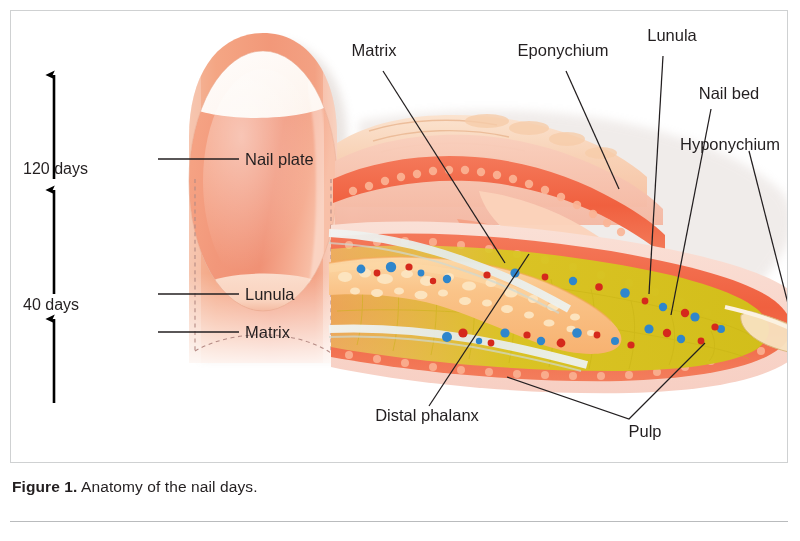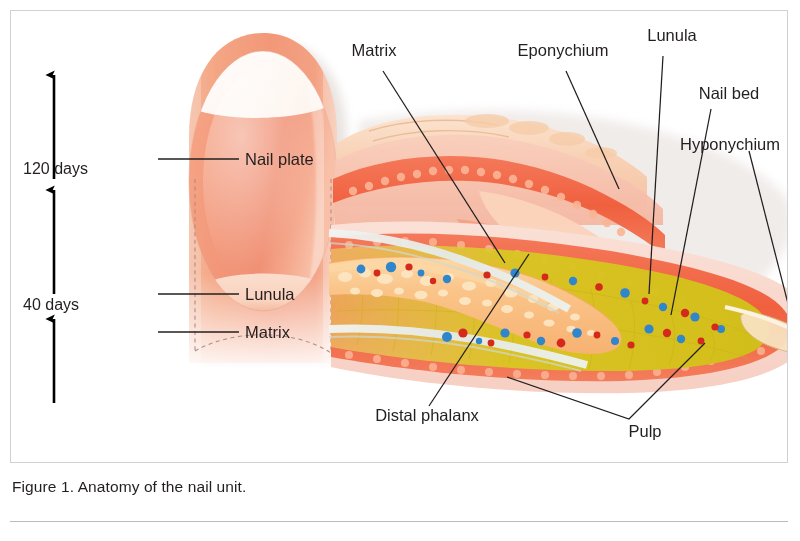--- a/index.html
+++ b/index.html
@@ -21,21 +21,21 @@
   }
   #figure-canvas{position:absolute;left:0;top:0;}
   .caption{
     position:absolute;
     left:12px;top:478px;
     font-size:15.5px;
     letter-spacing:0.1px;
     color:#231f20;
     white-space:nowrap;
   }
-  .caption .fig-num{font-weight:normal;}
+  .caption .fig-num{font-weight:bold;}
   #rule{
     position:absolute;
     left:10px;top:521px;
     width:778px;height:1px;
     background:#b9bbbd;
   }
   .lbl{
     font-family:"Liberation Sans", sans-serif;
     fill:#231f20;
     font-size:16.5px;
@@ -511,16 +511,16 @@
       <text class="lbl" x="343" y="30" text-anchor="middle">Lunula</text>
       <text class="lbl" x="400" y="88" text-anchor="middle">Nail bed</text>
       <text class="lbl" x="401" y="139" text-anchor="middle">Hyponychium</text>
       <text class="lbl" x="98" y="410" text-anchor="middle">Distal phalanx</text>
       <text class="lbl" x="316" y="426" text-anchor="middle">Pulp</text>
     </g>
   </svg>
 </div>
 
 <div class="caption">
-  <span class="fig-num">Figure 1.</span><span> Anatomy of the nail unit.</span>
+  <span class="fig-num">Figure 1.</span><span> Anatomy of the nail days.</span>
 </div>
 
 <div id="rule"></div>
 
 </body></html>

